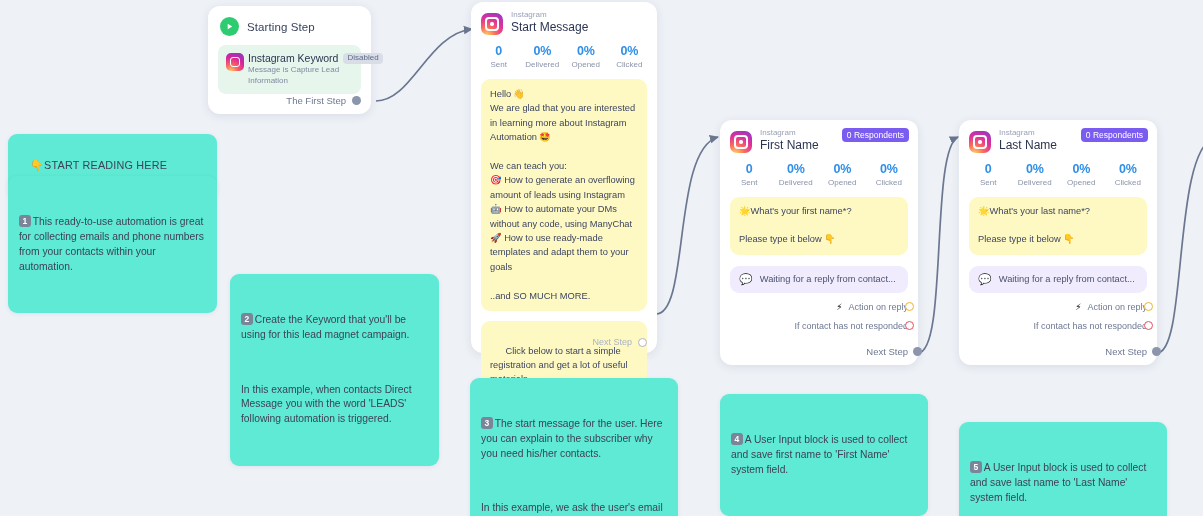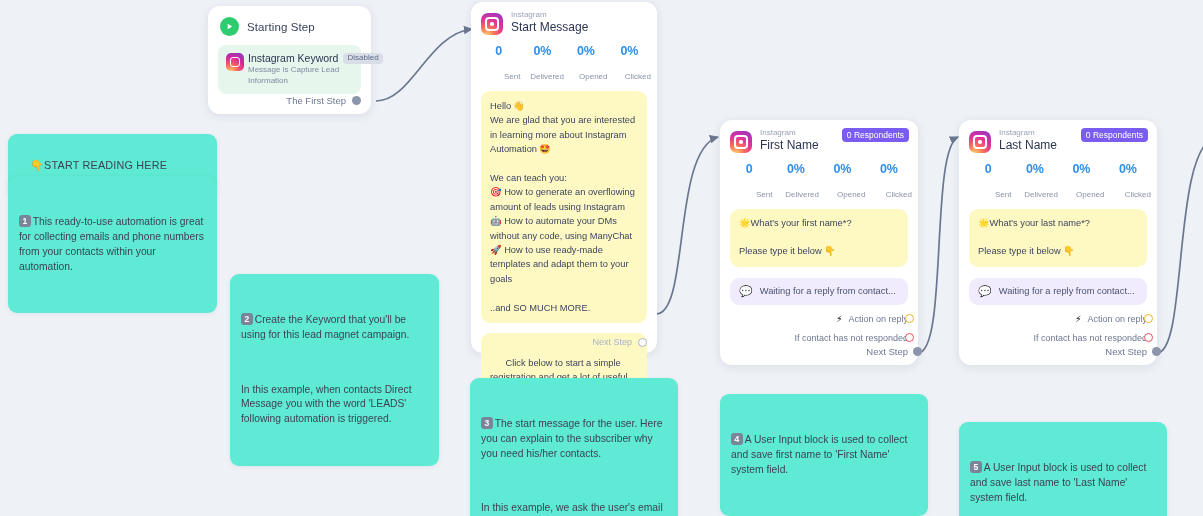--- a/index.html
+++ b/index.html
@@ -49,21 +49,21 @@
   .ig-big::before{content:"";position:absolute;width:3.4px;height:3.4px;background:#fff;border-radius:50%;z-index:2;}
   .mh-text{line-height:1.1;}
   .mh-plat{font-size:8px;color:#9aa2b6;display:block;}
   .mh-name{font-size:12px;color:#2b3552;font-weight:500;display:block;margin-top:1px;}
   .resp-badge{position:absolute;right:9px;top:8px;background:#7b5cf0;color:#fff;font-size:8.5px;
     border-radius:4px;padding:2.5px 5px;line-height:1;white-space:nowrap;}
 
   .stats{display:flex;padding:9px 6px 0 6px;}
   .stat{flex:1;text-align:center;}
   .stat .v{font-size:12.5px;color:#2f8fe8;font-weight:600;letter-spacing:-.2px;}
-  .stat .l{font-size:8px;color:#8a93a8;margin-top:14px;text-align:right;}
+  .stat .l{font-size:8px;color:#8a93a8;margin-top:2px;}
 
   .bubble{margin:10px 10px 0 10px;background:#fef9c3;border-radius:9px;padding:8px 9px;
     font-size:9.3px;color:#3c4560;line-height:1.55;white-space:pre-wrap;word-break:break-word;}
   .bubble.tight{line-height:1.5;}
   .wait{margin:11px 10px 0 10px;background:#f0ecfd;border-radius:9px;padding:8px 9px;
     display:flex;align-items:center;gap:7px;font-size:9.3px;color:#4a5270;}
   .wait-ic{font-size:11px;line-height:1;}
 
   .cta{margin:8px 0 0 0;background:#fbfbfc;border:1px solid #eceef3;border-radius:7px;
     padding:6px 8px;display:flex;align-items:center;justify-content:flex-end;gap:7px;position:relative;}

